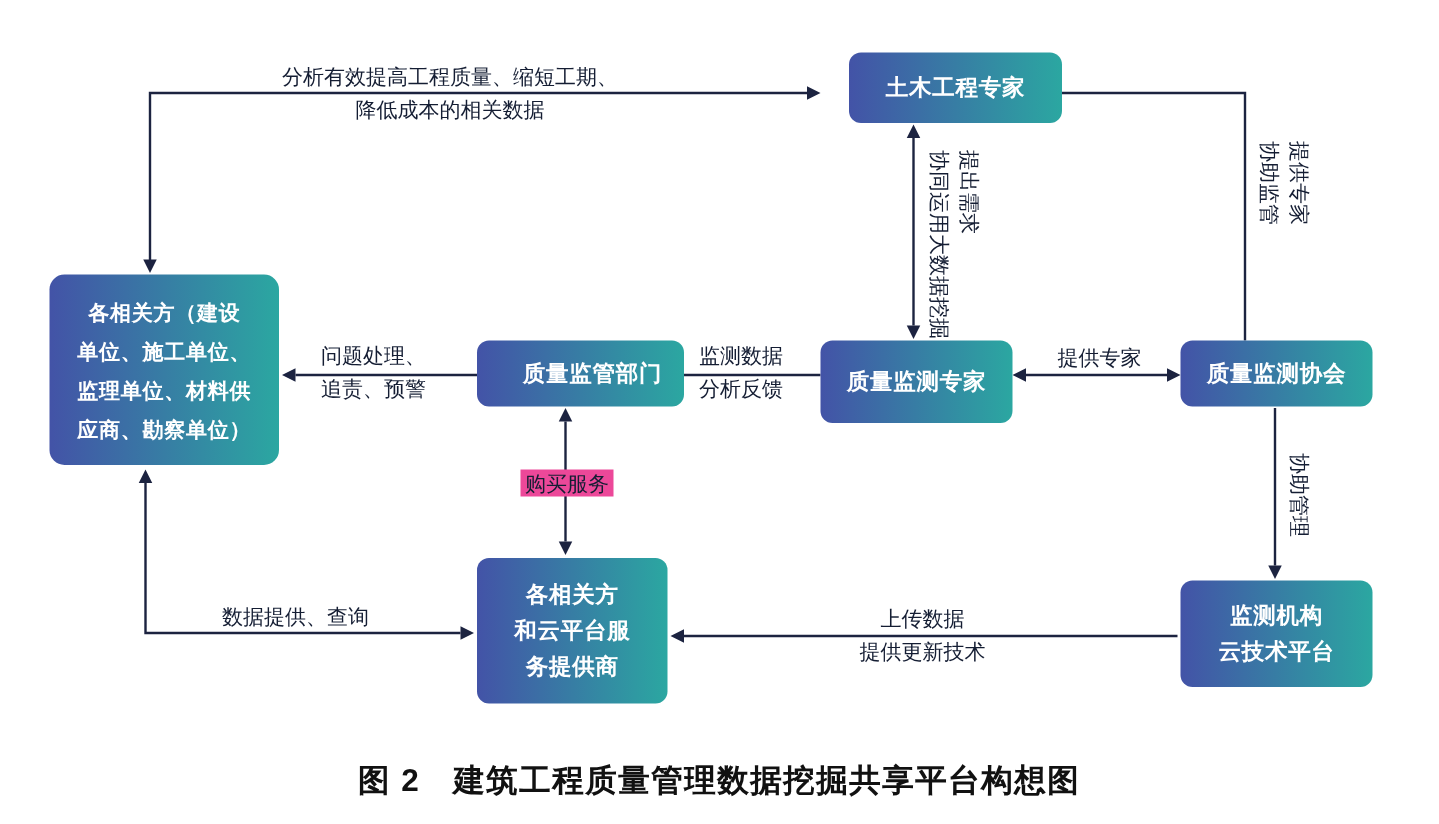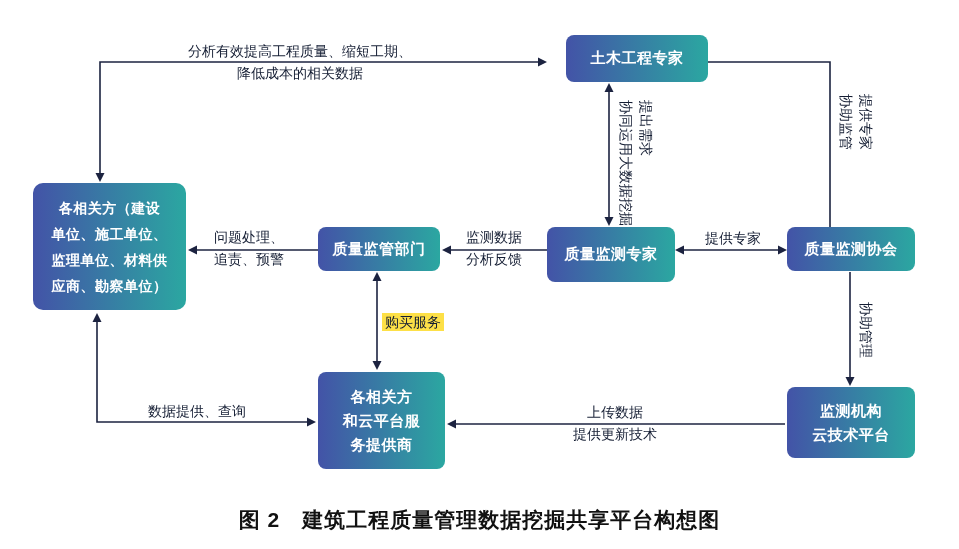--- a/index.html
+++ b/index.html
@@ -11,36 +11,36 @@
   .wires polyline,.wires line{fill:none;stroke:#1c2340;stroke-width:1.6;}
   .wires polygon{fill:#1c2340;stroke:none;}
   .node{
     position:absolute;z-index:2;display:flex;align-items:center;justify-content:center;
     text-align:center;color:#ffffff;border-radius:8px;
     background:linear-gradient(90deg,#4353a7 0%,#2ba7a1 100%);
     white-space:pre-line;font-weight:600;letter-spacing:.5px;
   }
   .n-civil{left:548px;top:35px;width:142px;height:47px;font-size:15px;margin-left:18px;}
   .n-parties{left:33px;top:183px;width:153px;height:127px;font-size:14px;line-height:26px;border-radius:10px;}
-  .n-supervision{left:318px;top:227px;width:122px;height:44px;font-size:15px;}
+  .n-supervision{left:318px;top:227px;width:122px;height:44px;font-size:15px;padding-left:16px;}
   .n-mexpert{left:547px;top:227px;width:128px;height:55px;font-size:15px;}
   .n-assoc{left:787px;top:227px;width:128px;height:44px;font-size:15px;text-align:center;}
   .n-bigdata{left:318px;top:372px;width:127px;height:97px;font-size:15px;line-height:24px;}
   .n-cloud{left:787px;top:387px;width:128px;height:71px;font-size:15px;line-height:24px;}
   .elabel{
     position:absolute;z-index:1;color:#141d33;font-size:14px;text-align:center;
     white-space:pre-line;line-height:21.5px;
   }
   .l-analyze{left:155px;top:41px;width:290px;}
   .l-collab{left:616px;top:100px;writing-mode:vertical-lr;text-orientation:sideways;line-height:20px;height:150px;text-align:left;}
   .l-assist-sup{left:836px;top:94px;writing-mode:vertical-lr;text-orientation:sideways;line-height:20px;height:90px;text-align:left;}
   .l-problem{left:193px;top:227px;width:112px;}
   .l-feedback{left:452px;top:227px;width:84px;}
   .l-provide{left:701px;top:230px;width:64px;line-height:17px;}
-  .l-buy{left:347px;top:313px;width:62px;background:#fde047;line-height:18px;z-index:3;margin-left:35px;}
+  .l-buy{left:347px;top:313px;width:62px;background:#ec4899;line-height:18px;z-index:3;}
   .l-assist-man{left:857px;top:302px;writing-mode:vertical-lr;text-orientation:sideways;line-height:18px;height:70px;text-align:left;}
   .l-upload{left:568px;top:402px;width:94px;}
   .l-dataq{left:133px;top:402px;width:128px;line-height:18px;}
   .caption{
     position:absolute;left:0;right:0;top:506px;z-index:2;text-align:center;
     font-size:21px;font-weight:600;color:#111111;letter-spacing:1px;
   }
 </style>
 </head>
 <body>

